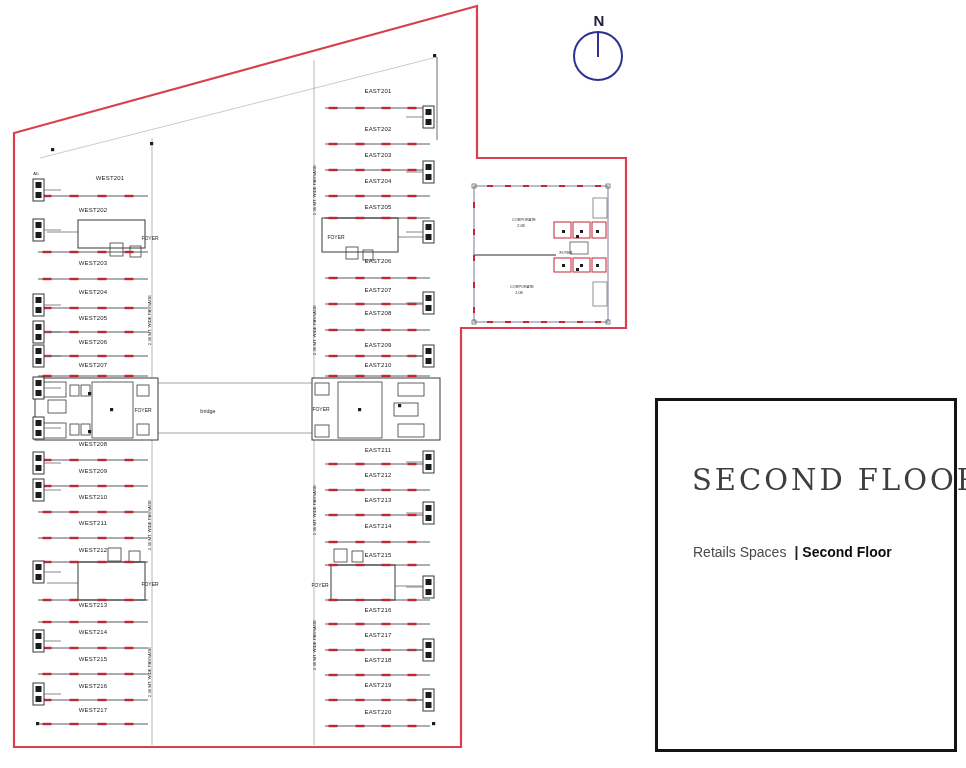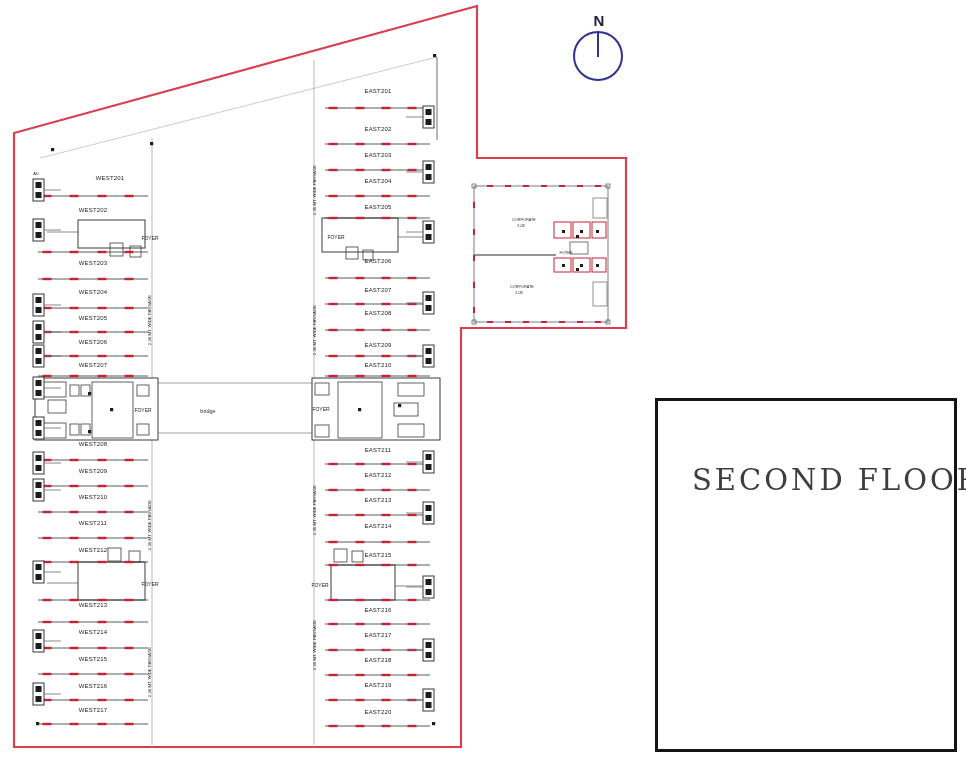--- a/index.html
+++ b/index.html
@@ -459,14 +459,17 @@
       <text x="316" y="645" text-anchor="middle" font-size="4.3" font-family="Liberation Sans, sans-serif" fill="#262626" transform="rotate(-90 316 645)">2.36 MT.  WIDE PASSAGE</text>
       <text x="524" y="221" text-anchor="middle" font-size="3.8" font-family="Liberation Sans, sans-serif" fill="#262626">CORPORATE</text>
       <text x="521" y="227" text-anchor="middle" font-size="3.8" font-family="Liberation Sans, sans-serif" fill="#262626">2.08</text>
       <text x="522" y="288" text-anchor="middle" font-size="3.8" font-family="Liberation Sans, sans-serif" fill="#262626">CORPORATE</text>
       <text x="519" y="294" text-anchor="middle" font-size="3.8" font-family="Liberation Sans, sans-serif" fill="#262626">2.08</text>
       <text x="566" y="254" text-anchor="middle" font-size="3.8" font-family="Liberation Sans, sans-serif" fill="#262626">FOYER</text>
     </svg>
 
   <div class="title-panel">
     <div class="big-title">SECOND FLOOR</div>
+    <div class="sub">
+      <span>Retails Spaces</span><span class="sep">|</span><span class="strong">Second Floor</span>
+    </div>
   </div>
 </div>
 
 </body></html>

